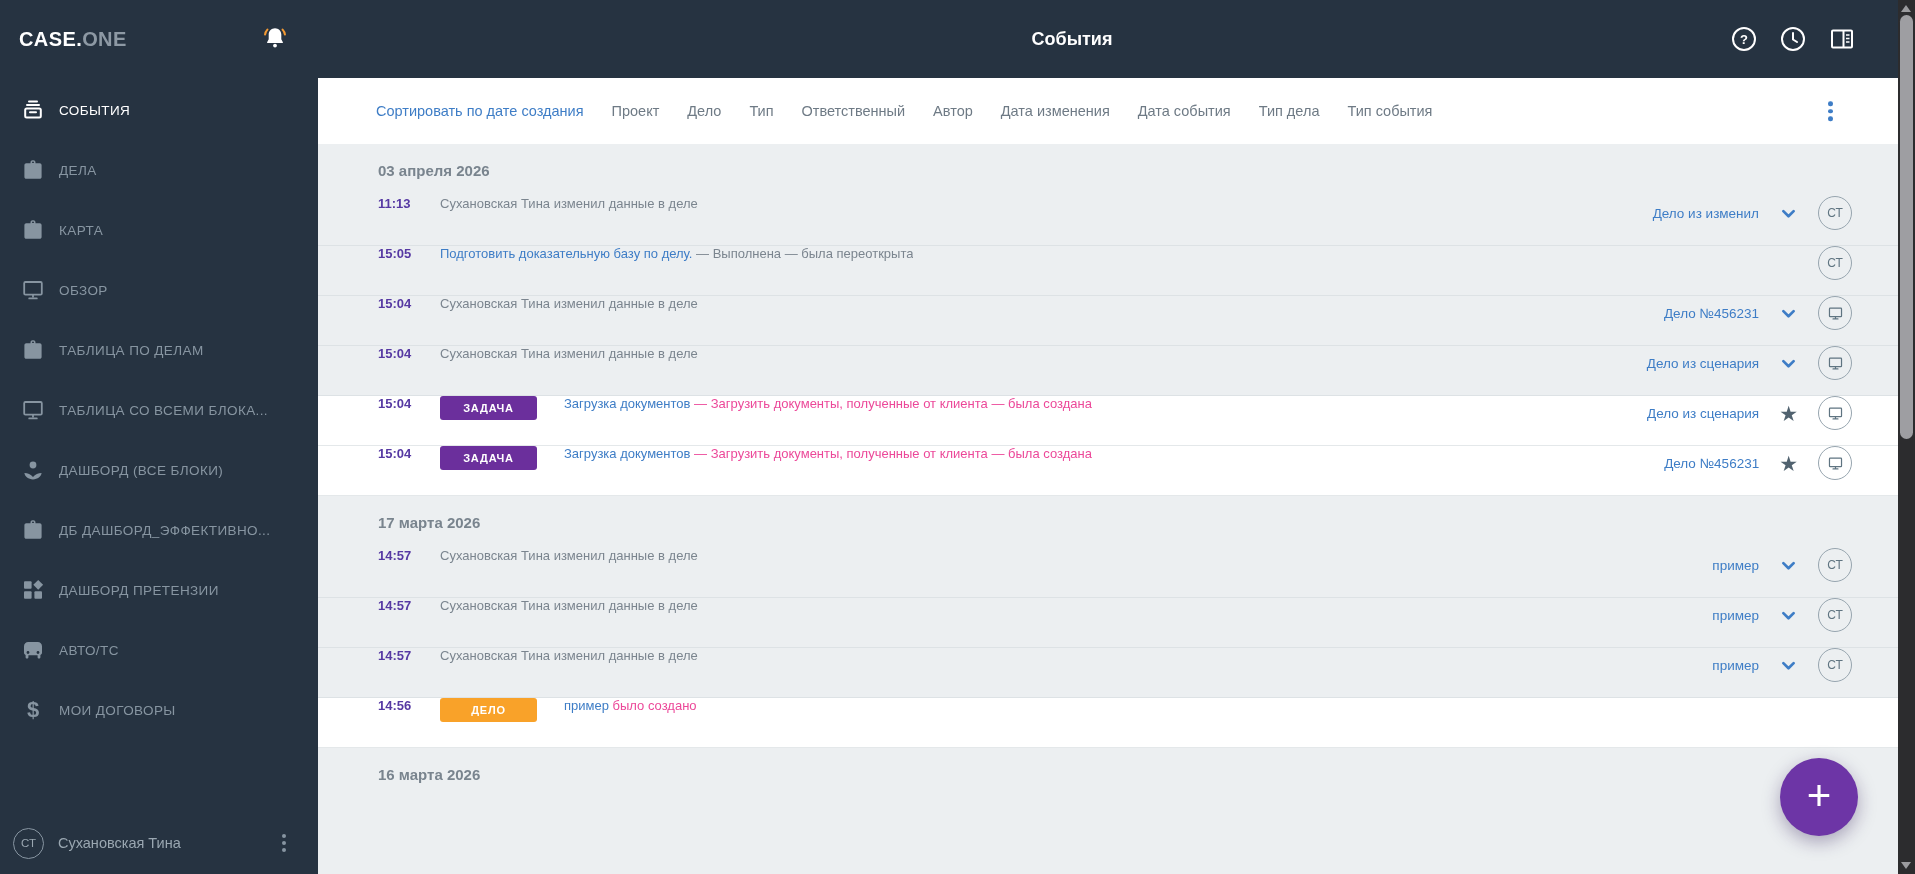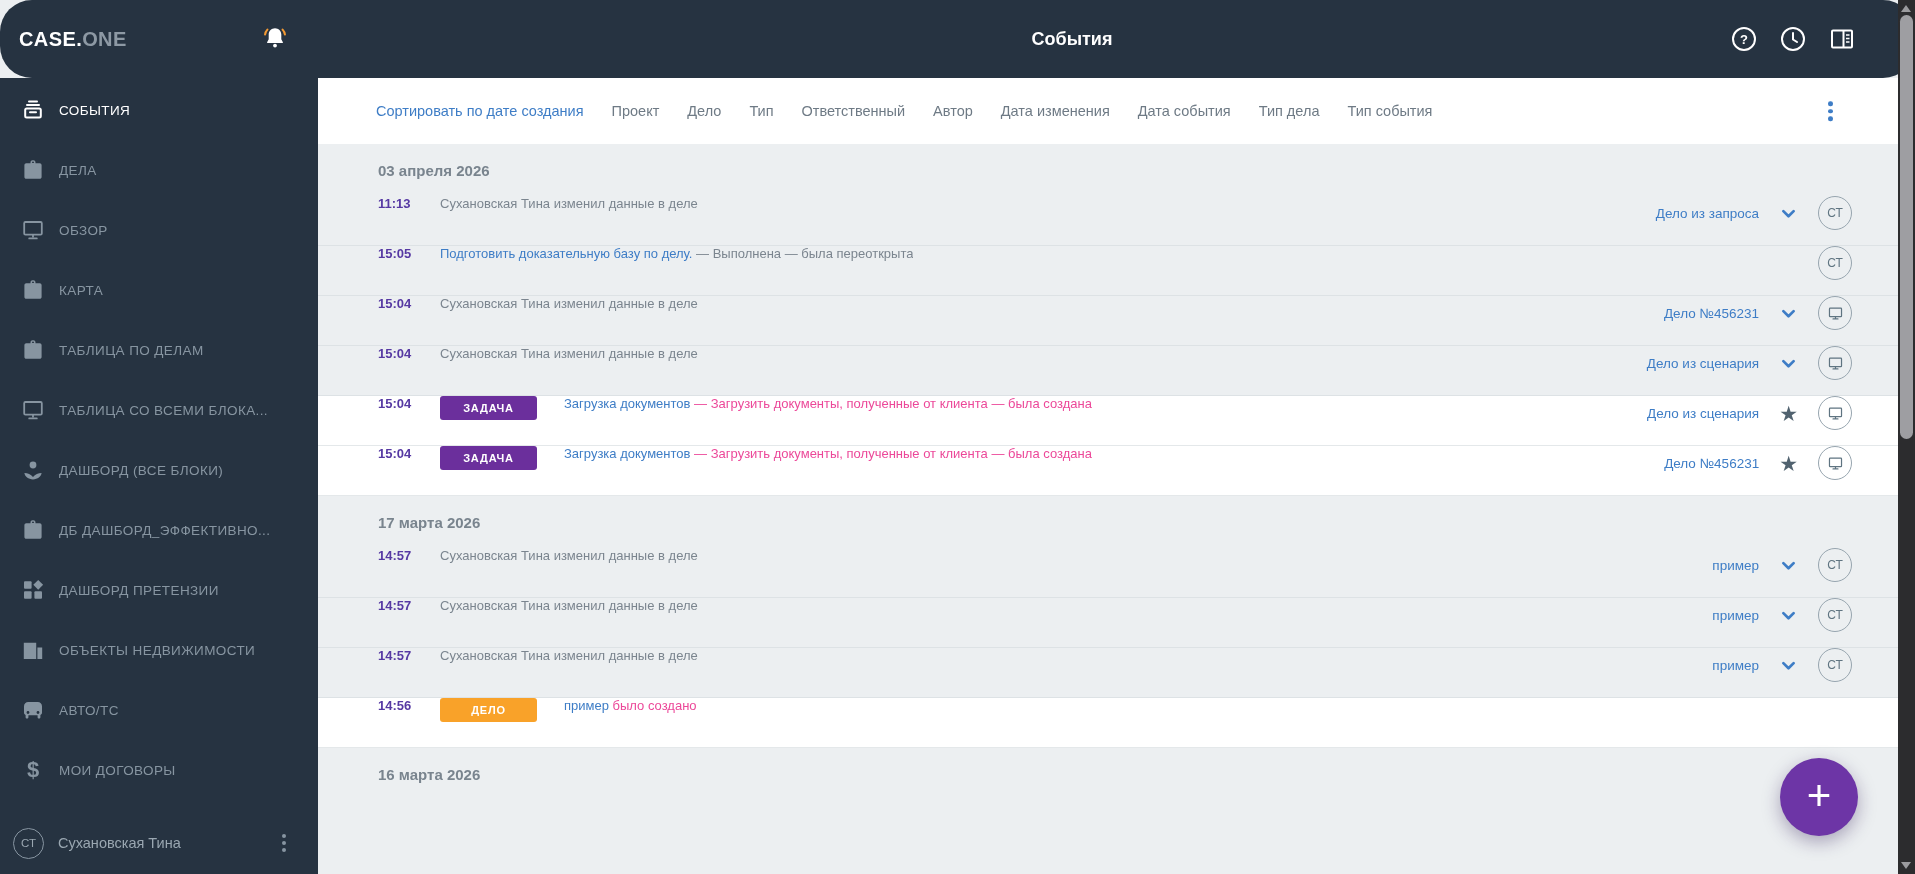--- a/index.html
+++ b/index.html
@@ -1,20 +1,20 @@
 <!DOCTYPE html>
 <html><head>
 <meta charset="utf-8">
 <style>
   * { margin:0; padding:0; box-sizing:border-box; }
   html,body { width:1915px; height:874px; overflow:hidden; }
   body { font-family:"Liberation Sans", sans-serif; background:#eceff1; position:relative; }
 
   
-  .topbar { position:absolute; left:0; top:0; width:1915px; height:78px; background:#263341; z-index:5;border-radius:32px; }
+  .topbar { position:absolute; left:0; top:0; width:1915px; height:78px; background:#263341; z-index:5; }
   .logo { position:absolute; left:19px; top:0; height:78px; line-height:78px; font-size:20px; font-weight:bold; color:#ffffff; letter-spacing:.4px; }
   .logo .logo-sec { color:#8d99a4; }
   .bell-wrap { position:absolute; left:260px; top:24px; width:30px; height:30px; cursor:pointer; }
   .topbar-title { position:absolute; left:948px; top:0; width:248px; height:78px; line-height:78px; text-align:center; color:#ffffff; font-size:18px; font-weight:bold; }
   .top-icons { position:absolute; left:1731px; top:26px; display:flex; gap:23px; align-items:center; }
   .top-icon { width:26px; height:26px; cursor:pointer; }
 
   
   .sidebar { position:absolute; left:0; top:78px; width:318px; height:796px; background:#263341; z-index:4; display:flex; flex-direction:column; }
   .nav { padding-top:2px; }
@@ -110,42 +110,42 @@
       <div class="nav-item">
         <span class="nav-ico">
           <svg viewBox="0 0 24 24" width="24" height="24" fill="currentColor">
             <path d="M9.5 5.2v-.8c0-1.3.9-2.2 2.1-2.2h.8c1.2 0 2.1.9 2.1 2.2v.8h4.2c1.1 0 1.9.9 1.9 1.9v11.8c0 1-.8 1.9-1.9 1.9H5.3c-1.1 0-1.9-.9-1.9-1.9V7.1c0-1 .8-1.9 1.9-1.9h4.2zm1.6-.1h1.8v-.7c0-.5-.4-.9-.9-.9s-.9.4-.9.9v.7z"></path>
           </svg>
         </span>
         <span class="nav-label">ДЕЛА</span>
       </div>
       <div class="nav-item">
         <span class="nav-ico">
+          <svg viewBox="0 0 24 24" width="24" height="24" fill="currentColor">
+            <path d="M9.5 5.2v-.8c0-1.3.9-2.2 2.1-2.2h.8c1.2 0 2.1.9 2.1 2.2v.8h4.2c1.1 0 1.9.9 1.9 1.9v11.8c0 1-.8 1.9-1.9 1.9H5.3c-1.1 0-1.9-.9-1.9-1.9V7.1c0-1 .8-1.9 1.9-1.9h4.2zm1.6-.1h1.8v-.7c0-.5-.4-.9-.9-.9s-.9.4-.9.9v.7z"></path>
+          </svg>
+        </span>
+        <span class="nav-label">КАРТА</span>
+      </div>
+      <div class="nav-item">
+        <span class="nav-ico">
           <svg viewBox="0 0 24 24" width="24" height="24" fill="none" stroke="currentColor" stroke-width="1.8">
             <rect x="3.2" y="4" width="17.6" height="12.6" rx="1.2"></rect>
             <path d="M12 16.6v3"></path>
             <path d="M8.2 20.4h7.6" stroke-linecap="round"></path>
           </svg>
         </span>
         <span class="nav-label">ОБЗОР</span>
       </div>
       <div class="nav-item">
         <span class="nav-ico">
           <svg viewBox="0 0 24 24" width="24" height="24" fill="currentColor">
             <path d="M9.5 5.2v-.8c0-1.3.9-2.2 2.1-2.2h.8c1.2 0 2.1.9 2.1 2.2v.8h4.2c1.1 0 1.9.9 1.9 1.9v11.8c0 1-.8 1.9-1.9 1.9H5.3c-1.1 0-1.9-.9-1.9-1.9V7.1c0-1 .8-1.9 1.9-1.9h4.2zm1.6-.1h1.8v-.7c0-.5-.4-.9-.9-.9s-.9.4-.9.9v.7z"></path>
           </svg>
         </span>
-        <span class="nav-label">КАРТА</span>
-      </div>
-      <div class="nav-item">
-        <span class="nav-ico">
-          <svg viewBox="0 0 24 24" width="24" height="24" fill="currentColor">
-            <path d="M9.5 5.2v-.8c0-1.3.9-2.2 2.1-2.2h.8c1.2 0 2.1.9 2.1 2.2v.8h4.2c1.1 0 1.9.9 1.9 1.9v11.8c0 1-.8 1.9-1.9 1.9H5.3c-1.1 0-1.9-.9-1.9-1.9V7.1c0-1 .8-1.9 1.9-1.9h4.2zm1.6-.1h1.8v-.7c0-.5-.4-.9-.9-.9s-.9.4-.9.9v.7z"></path>
-          </svg>
-        </span>
         <span class="nav-label">ТАБЛИЦА ПО ДЕЛАМ</span>
       </div>
       <div class="nav-item">
         <span class="nav-ico">
           <svg viewBox="0 0 24 24" width="24" height="24" fill="none" stroke="currentColor" stroke-width="1.8">
             <rect x="3.2" y="4" width="17.6" height="12.6" rx="1.2"></rect>
             <path d="M12 16.6v3"></path>
             <path d="M8.2 20.4h7.6" stroke-linecap="round"></path>
           </svg>
         </span>
@@ -171,29 +171,20 @@
       <div class="nav-item">
         <span class="nav-ico">
           <svg viewBox="0 0 24 24" width="24" height="24" fill="currentColor">
             <rect x="3" y="3.2" width="7.6" height="7.6" rx="1"></rect>
             <rect x="3" y="13.2" width="7.6" height="7.6" rx="1"></rect>
             <rect x="13.4" y="13.2" width="7.6" height="7.6" rx="1"></rect>
             <path d="M17.2 1.9l4.9 4.9-4.9 4.9-4.9-4.9z"></path>
           </svg>
         </span>
         <span class="nav-label">ДАШБОРД ПРЕТЕНЗИИ</span>
-      </div>
-      <div class="nav-item">
-        <span class="nav-ico">
-          <svg viewBox="0 0 24 24" width="24" height="24" fill="currentColor">
-            <path d="M2.8 21V4.8h12.4V21H2.8zm2.1-13.9h2v2h-2v-2zm3.6 0h2v2h-2v-2zm3.6 0h2v2h-2v-2zm-7.2 3.7h2v2h-2v-2zm3.6 0h2v2h-2v-2zm3.6 0h2v2h-2v-2zm-7.2 3.7h2v2h-2v-2zm3.6 0h2v2h-2v-2zm3.6 0h2v2h-2v-2z"></path>
-            <path d="M16.4 21V9.4h4.8V21h-4.8zm1.4-9.2h2v1.6h-2v-1.6zm0 3.4h2v1.6h-2v-1.6z"></path>
-          </svg>
-        </span>
-        <span class="nav-label">ОБЪЕКТЫ НЕДВИЖИМОСТИ</span>
       </div>
       <div class="nav-item">
         <span class="nav-ico">
           <svg viewBox="0 0 24 24" width="24" height="24" fill="currentColor">
             <path d="M4.6 16.9c-.9-.3-1.6-1.2-1.6-2.2V8.2c0-2.3 1.9-4.2 4.2-4.2h9.6c2.3 0 4.2 1.9 4.2 4.2v6.5c0 1-.7 1.9-1.6 2.2v2.3c0 .8-.6 1.4-1.4 1.4-.8 0-1.4-.6-1.4-1.4v-2H7.4v2c0 .8-.6 1.4-1.4 1.4-.8 0-1.4-.6-1.4-1.4v-2.3zM5 8h14v4.6H5V8zm2 7.9c.8 0 1.4-.6 1.4-1.4s-.6-1.4-1.4-1.4-1.4.6-1.4 1.4.6 1.4 1.4 1.4zm10 0c.8 0 1.4-.6 1.4-1.4s-.6-1.4-1.4-1.4-1.4.6-1.4 1.4.6 1.4 1.4 1.4z"></path>
           </svg>
         </span>
         <span class="nav-label">АВТО/ТС</span>
       </div>
       <div class="nav-item">
@@ -233,21 +224,21 @@
         <i style="background: rgb(62, 125, 198);"></i>
         <i style="background: rgb(62, 125, 198);"></i>
       </span>
   </div>
   <div id="event-list">
       <div class="group-header">03 апреля 2026</div>
       <div class="event-row">
         <span class="ev-time" style="color: rgb(86, 57, 163);">11:13</span>
         <span class="ev-text-wrap"><span class="ev-text-gray">Сухановская Тина изменил данные в деле</span></span>
         <span class="row-right">
-          <span class="case-link" style="color: rgb(62, 125, 198);">Дело из запроса</span>
+          <span class="case-link" style="color: rgb(62, 125, 198);">Дело из изменил</span>
           <span class="marker-chevron">
             <svg viewBox="0 0 24 24" width="19" height="19" fill="none" stroke="#3e7dc6" stroke-width="3.4" stroke-linecap="round" stroke-linejoin="round">
               <path d="M5.5 9l6.5 6.5L18.5 9"></path>
             </svg>
           </span>
           <span class="row-avatar">СТ</span>
         </span>
       </div>
       <div class="event-row">
         <span class="ev-time" style="color: rgb(86, 57, 163);">15:05</span>

